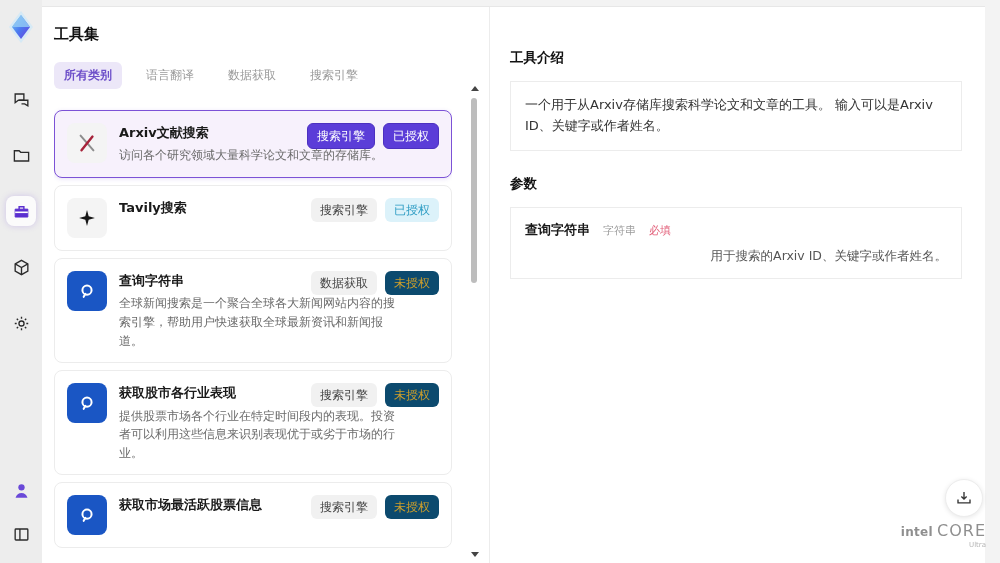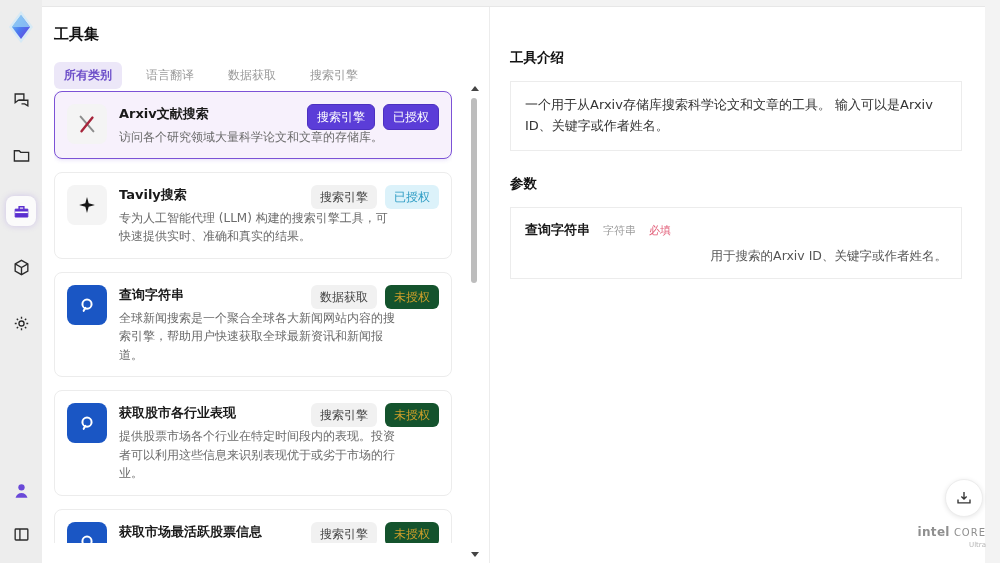--- a/index.html
+++ b/index.html
@@ -20,34 +20,34 @@
   .shell { position:absolute; left:27px; top:6px; width:958px; height:557px; background:#ffffff; border-radius:12px 0 0 0; border-top:1px solid #e7e7e7; border-left:3px solid #0f766e; }
   .divider-v { position:absolute; left:459px; top:0; width:1px; height:557px; background:#ececec; }
 
   
   .tools-col { position:absolute; left:0; top:0; width:459px; height:557px; padding:18px 0 0 24px; }
   .panel-title { font-size:15px; font-weight:bold; color:#111; }
   .tabs { margin-top:18px; display:flex; align-items:center; gap:14px; }
   .tab { font-size:12px; color:#9a9a9a; padding:5px 10px; border-radius:6px; cursor:pointer; white-space:nowrap; }
   .tab.active { background:#ece7f8; color:#6d4fc9; font-weight:bold; }
 
-  .cards { margin-top:2px; width:398px; display:flex; flex-direction:column; gap:13px; height:452px; overflow:hidden; }
+  .cards { margin-top:14px; width:398px; display:flex; flex-direction:column; gap:7px; height:452px; overflow:hidden;justify-content:center; }
   .card { position:relative; background:#fff; border:1px solid #ececec; border-radius:8px; padding:12px; display:flex; gap:12px; cursor:pointer; }
   .card.selected { border:1.5px solid #7c52d6; background:#f7f1fc; box-shadow:0 1px 4px rgba(124,82,214,.18); }
   .card-icon { flex:0 0 40px; width:40px; height:40px; border-radius:8px; background:#f4f4f4; display:flex; align-items:center; justify-content:center; }
   .card-icon.blue { background:#1a56c4; }
   .card-body { flex:1; min-width:0; }
   .card-title { font-size:13px; font-weight:bold; color:#1a1a1a; line-height:1.2; padding-top:2px; }
   .card-desc { margin-top:6px; font-size:12px; color:#6b6b6b; line-height:1.55; max-width:280px; }
   .card-tags { position:absolute; right:12px; top:12px; display:flex; gap:8px; }
   .tag { font-size:12px; line-height:1; padding:6px 9px; border-radius:6px; white-space:nowrap; }
   .tag[data-variant="solid"] { background:#5b3dd8; color:#ffffff; border:1px solid #4c30c0; }
   .tag[data-variant="gray"]  { background:#f1f1f1; color:#454545; }
   .tag[data-variant="blue"]  { background:#dcf2fa; color:#2f9dc4; }
-  .tag[data-variant="orange"]{ background:#14532d; color:#cf9f2a; }
+  .tag[data-variant="orange"]{ background:#0c4a6e; color:#cf9f2a; }
 
   
   .list-scrollbar { position:absolute; left:439px; top:79px; width:10px; height:471px; }
   .list-scrollbar .arrow { position:absolute; left:2px; width:0; height:0; border-left:4px solid transparent; border-right:4px solid transparent; cursor:pointer; }
   .list-scrollbar .arrow.up { top:0; border-bottom:5px solid #444; }
   .list-scrollbar .arrow.down { bottom:0; border-top:5px solid #444; }
   .list-scrollbar .thumb { position:absolute; left:2px; top:12px; width:6px; height:185px; border-radius:3px; background:#bdbdbd; cursor:pointer; }
 
   
   .detail-col { position:absolute; left:460px; top:0; width:498px; height:557px; padding:18px 26px 0 20px; }
@@ -59,21 +59,21 @@
   .param-name { font-size:13px; font-weight:bold; color:#1a1a1a; }
   .param-type { font-size:11px; color:#9a9a9a; }
   .param-required { font-size:11px; color:#e2607a; }
   .param-desc { margin-top:9px; font-size:12.5px; color:#555;text-align:right; }
 
   
   .download-fab { position:absolute; right:17px; bottom:46px; width:38px; height:38px; border-radius:50%; background:#fff; border:1px solid #ededed; box-shadow:0 1px 5px rgba(0,0,0,.10); display:flex; align-items:center; justify-content:center; cursor:pointer; z-index:4; }
   .brand { position:absolute; right:14px; bottom:14px; text-align:center; color:#8f8f8f; z-index:4; }
   .brand .line { font-size:12px; letter-spacing:.3px; }
   .brand .intel { font-weight:bold; }
-  .brand .core { font-size:10px; letter-spacing:1px; }
+  .brand .core { font-size:16px; letter-spacing:1px; }
   .brand .sub { display:block; text-align:right; font-size:7px; color:#b5b5b5; margin-top:1px; }
 </style>
 </head>
 <body>
 
 <div class="rail">
   <div class="rail-logo">
     <svg width="30" height="34" viewBox="0 0 30 34">
       <defs>
         <linearGradient id="g1" x1="0" y1="0" x2="1" y2="1">
@@ -168,21 +168,20 @@
       </div>
 
       <div class="card">
         <span class="card-icon">
           <svg width="20" height="20" viewBox="0 0 24 24">
             <path d="M12 2.5l2 7.5 7.5 2-7.5 2-2 7.5-2-7.5L2.5 12l7.5-2z" fill="#171717"></path>
           </svg>
         </span>
         <div class="card-body">
           <div class="card-title">Tavily搜索</div>
-          <div class="card-desc">专为人工智能代理 (LLM) 构建的搜索引擎工具，可快速提供实时、准确和真实的结果。</div>
         </div>
         <div class="card-tags">
           <span class="tag" data-variant="gray">搜索引擎</span>
           <span class="tag" data-variant="blue">已授权</span>
         </div>
       </div>
 
       <div class="card">
         <span class="card-icon blue">
           <svg width="20" height="20" viewBox="0 0 24 24">

